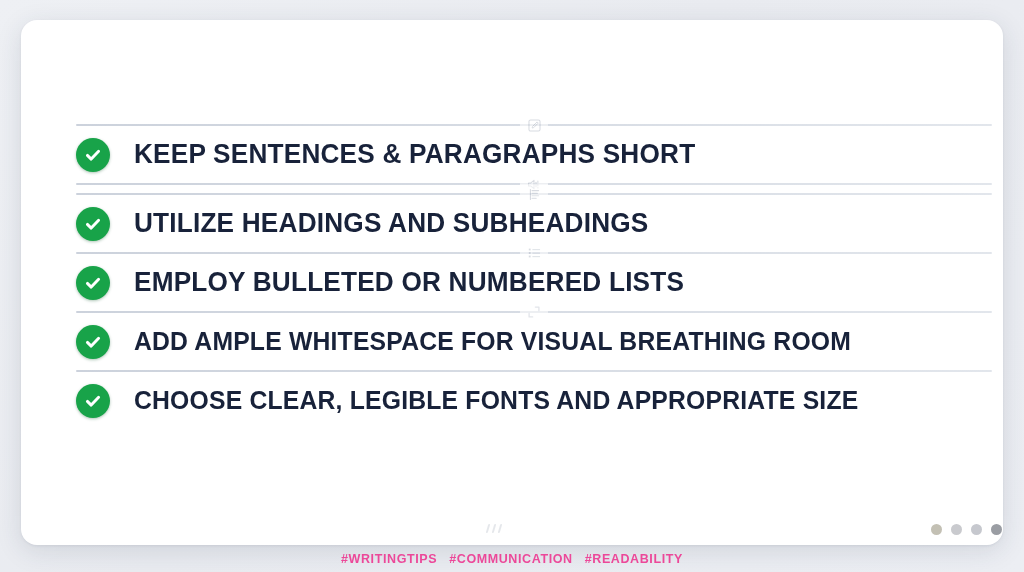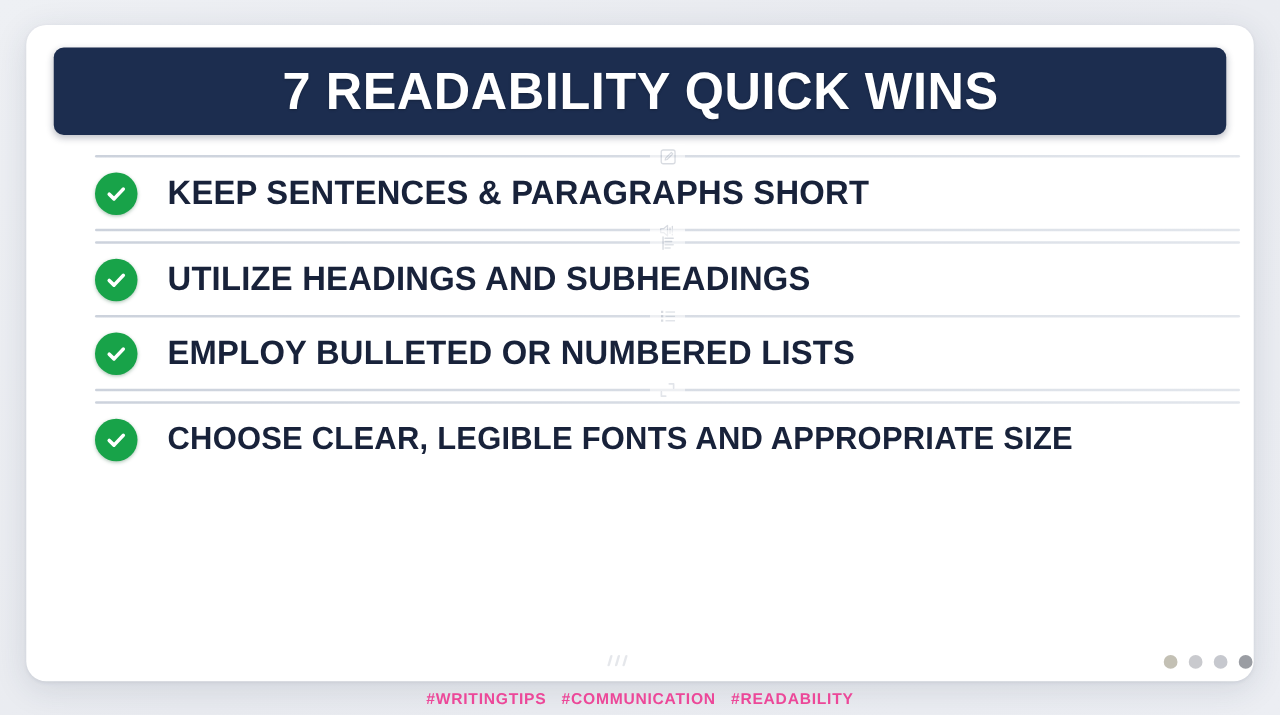--- a/index.html
+++ b/index.html
@@ -169,23 +169,20 @@
     color: #ec4899;
     font-family: "Liberation Sans", sans-serif;
   }
   #hashtags span { margin: 0 4px; }
 </style>
 </head>
 <body>
 
 <div id="slide-card">
 
-  <div id="title-banner" style="background: rgb(28, 45, 79);">
-    <div id="title-text">7 READABILITY QUICK WINS</div>
-  </div>
 
   <div id="tips-list">
 
     <div class="divider">
       <span class="line"></span>
       <span class="mid-icon">
         <svg width="13" height="13" viewBox="0 0 16 16">
             <rect x="1.2" y="1.2" width="13.6" height="13.6" rx="2" fill="none" stroke="#b9bfca" stroke-width="1.3"></rect>
             <path d="M11.2 3.6 L12.6 5 L7 10.6 L5.1 11.1 L5.6 9.2 Z" fill="none" stroke="#b9bfca" stroke-width="1.2" stroke-linejoin="round"></path>
           </svg>
@@ -257,20 +254,28 @@
     <div class="divider">
       <span class="line"></span>
       <span class="mid-icon">
         <svg width="14" height="14" viewBox="0 0 16 16">
             <path d="M9.6 2.4 H13.6 V6.4" fill="none" stroke="#ccd1da" stroke-width="1.5" stroke-linecap="round" stroke-linejoin="round"></path>
             <path d="M6.4 13.6 H2.4 V9.6" fill="none" stroke="#ccd1da" stroke-width="1.5" stroke-linecap="round" stroke-linejoin="round"></path>
           </svg>
       </span>
     </div>
 
+    <div class="tip-row">
+      <span class="check-badge" style="background: rgb(24, 163, 73);">
+        <svg width="20" height="20" viewBox="0 0 20 20">
+            <path d="M4.4 10.4 L8.2 14.1 L15.6 6.3" fill="none" stroke="#ffffff" stroke-width="2.9" stroke-linecap="round" stroke-linejoin="round"></path>
+          </svg>
+      </span>
+      <span class="tip-text small" style="color: rgb(24, 34, 58);">ADD AMPLE WHITESPACE FOR VISUAL BREATHING ROOM</span>
+    </div>
     <div class="divider">
       <span class="line"></span>
     </div>
 
     <div class="tip-row">
       <span class="check-badge" style="background: rgb(24, 163, 73);">
         <svg width="20" height="20" viewBox="0 0 20 20">
             <path d="M4.4 10.4 L8.2 14.1 L15.6 6.3" fill="none" stroke="#ffffff" stroke-width="2.9" stroke-linecap="round" stroke-linejoin="round"></path>
           </svg>
       </span>

